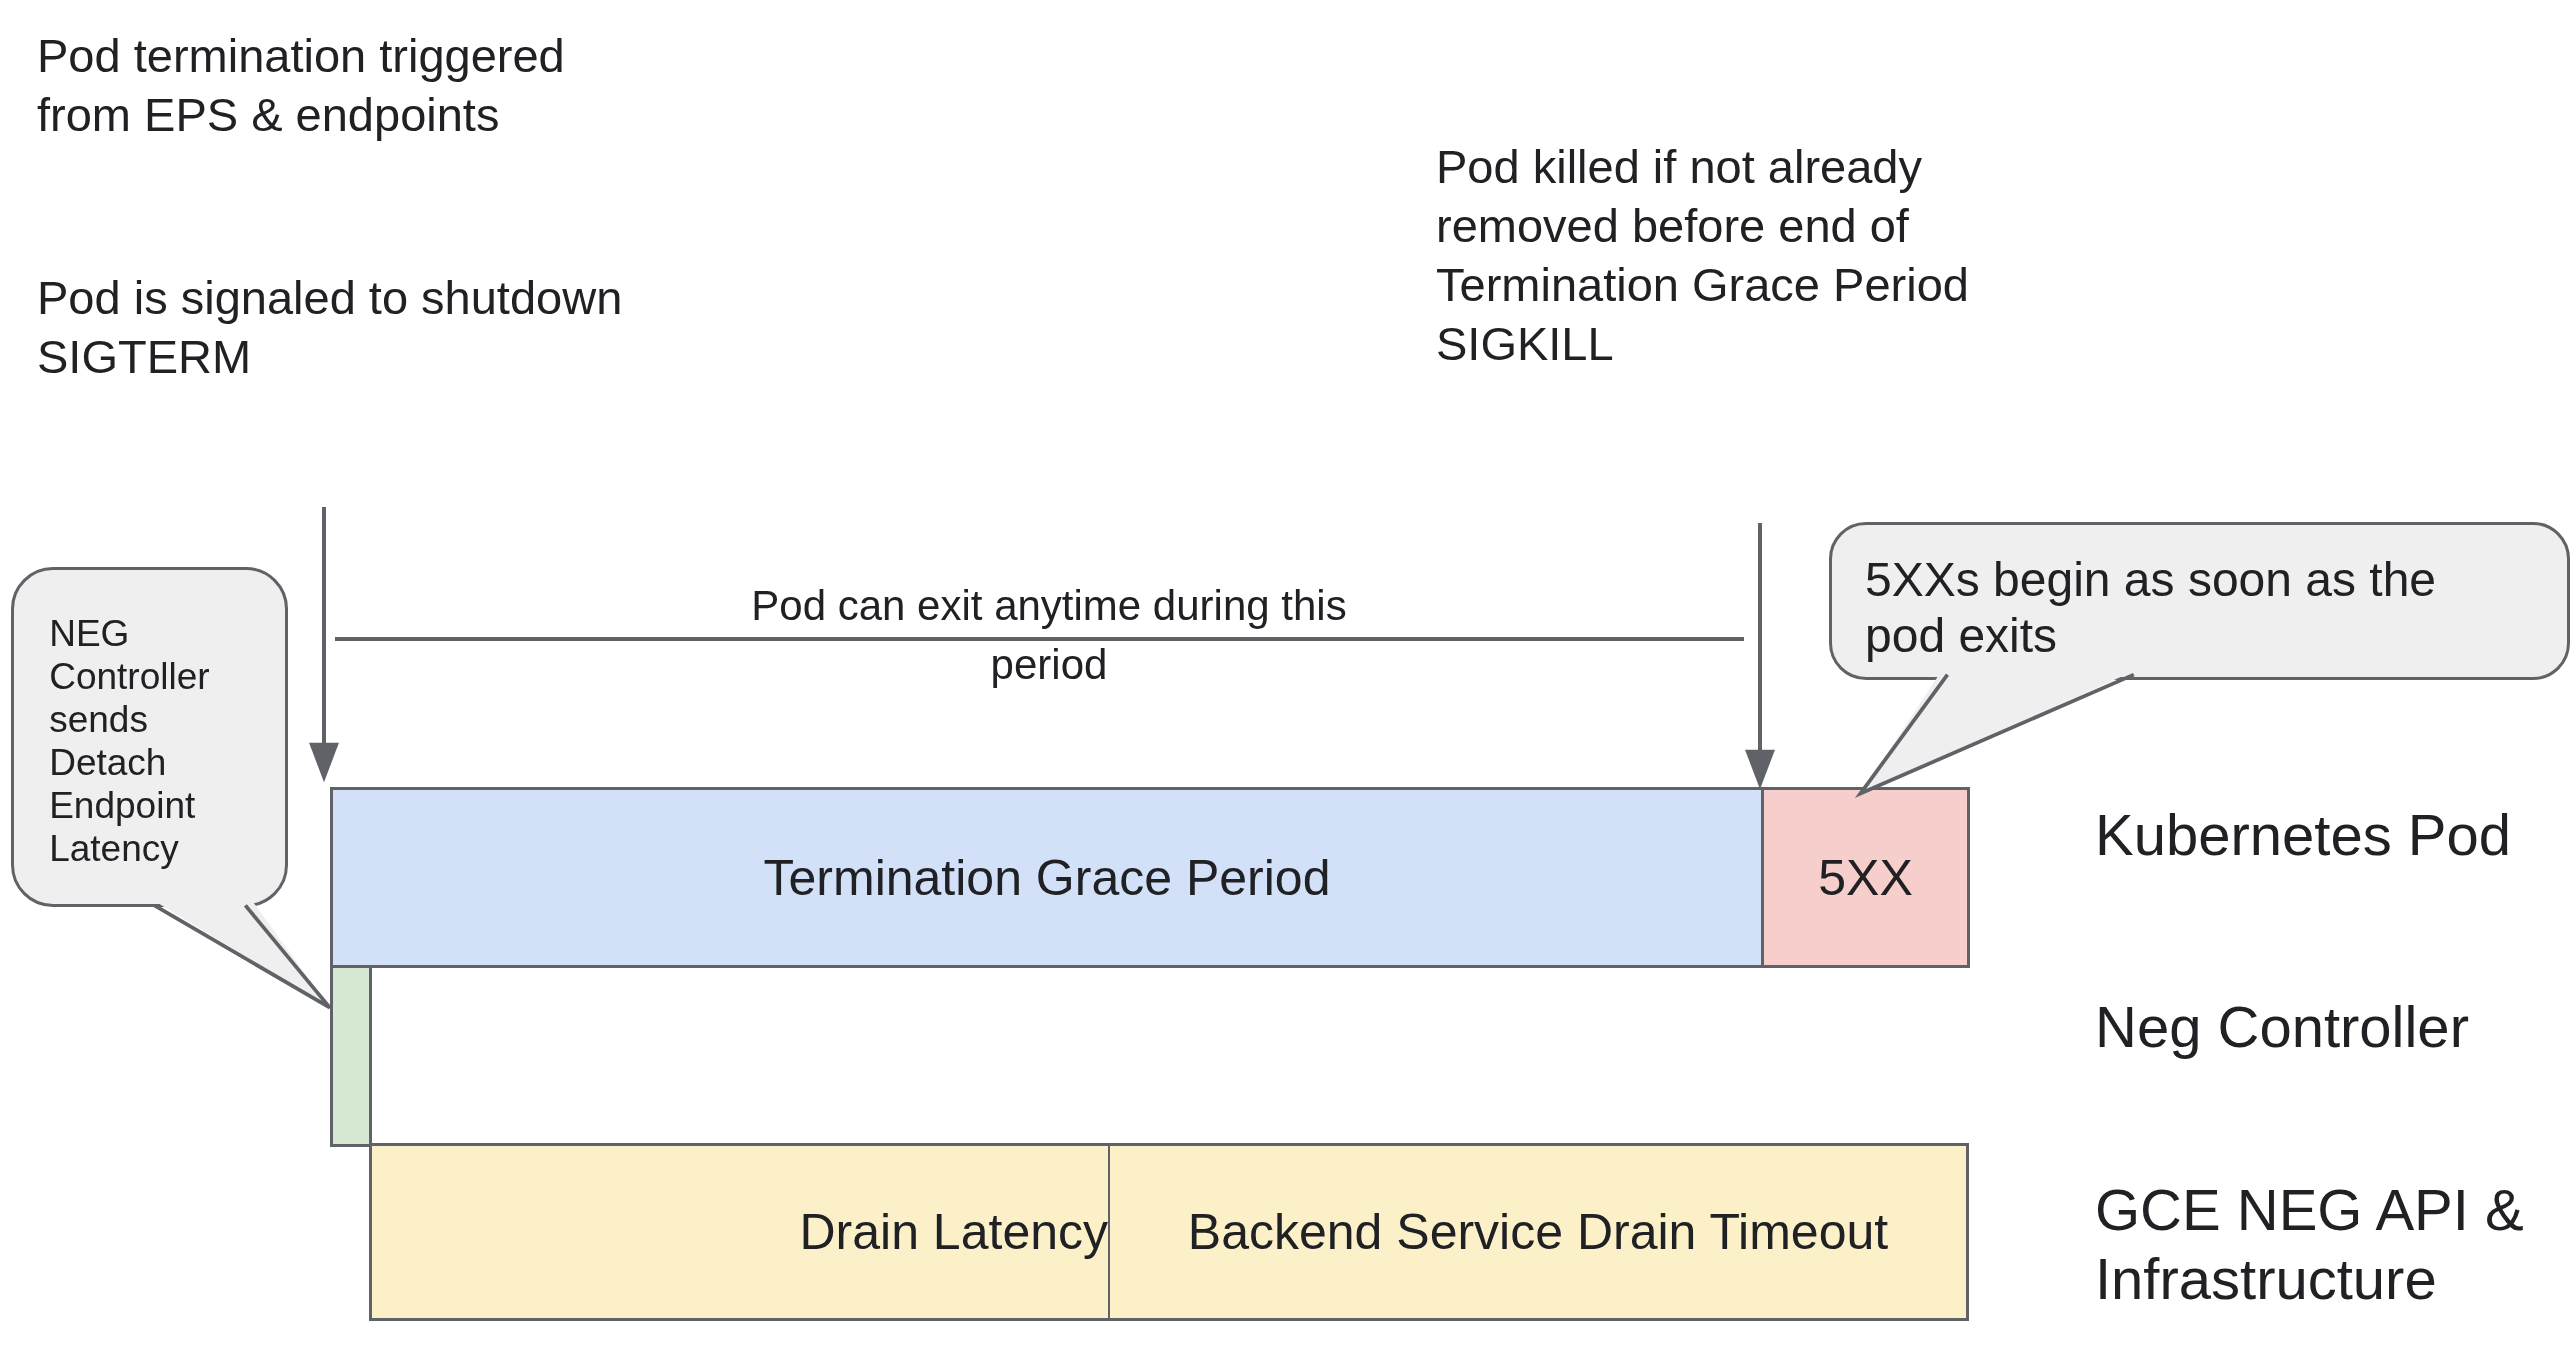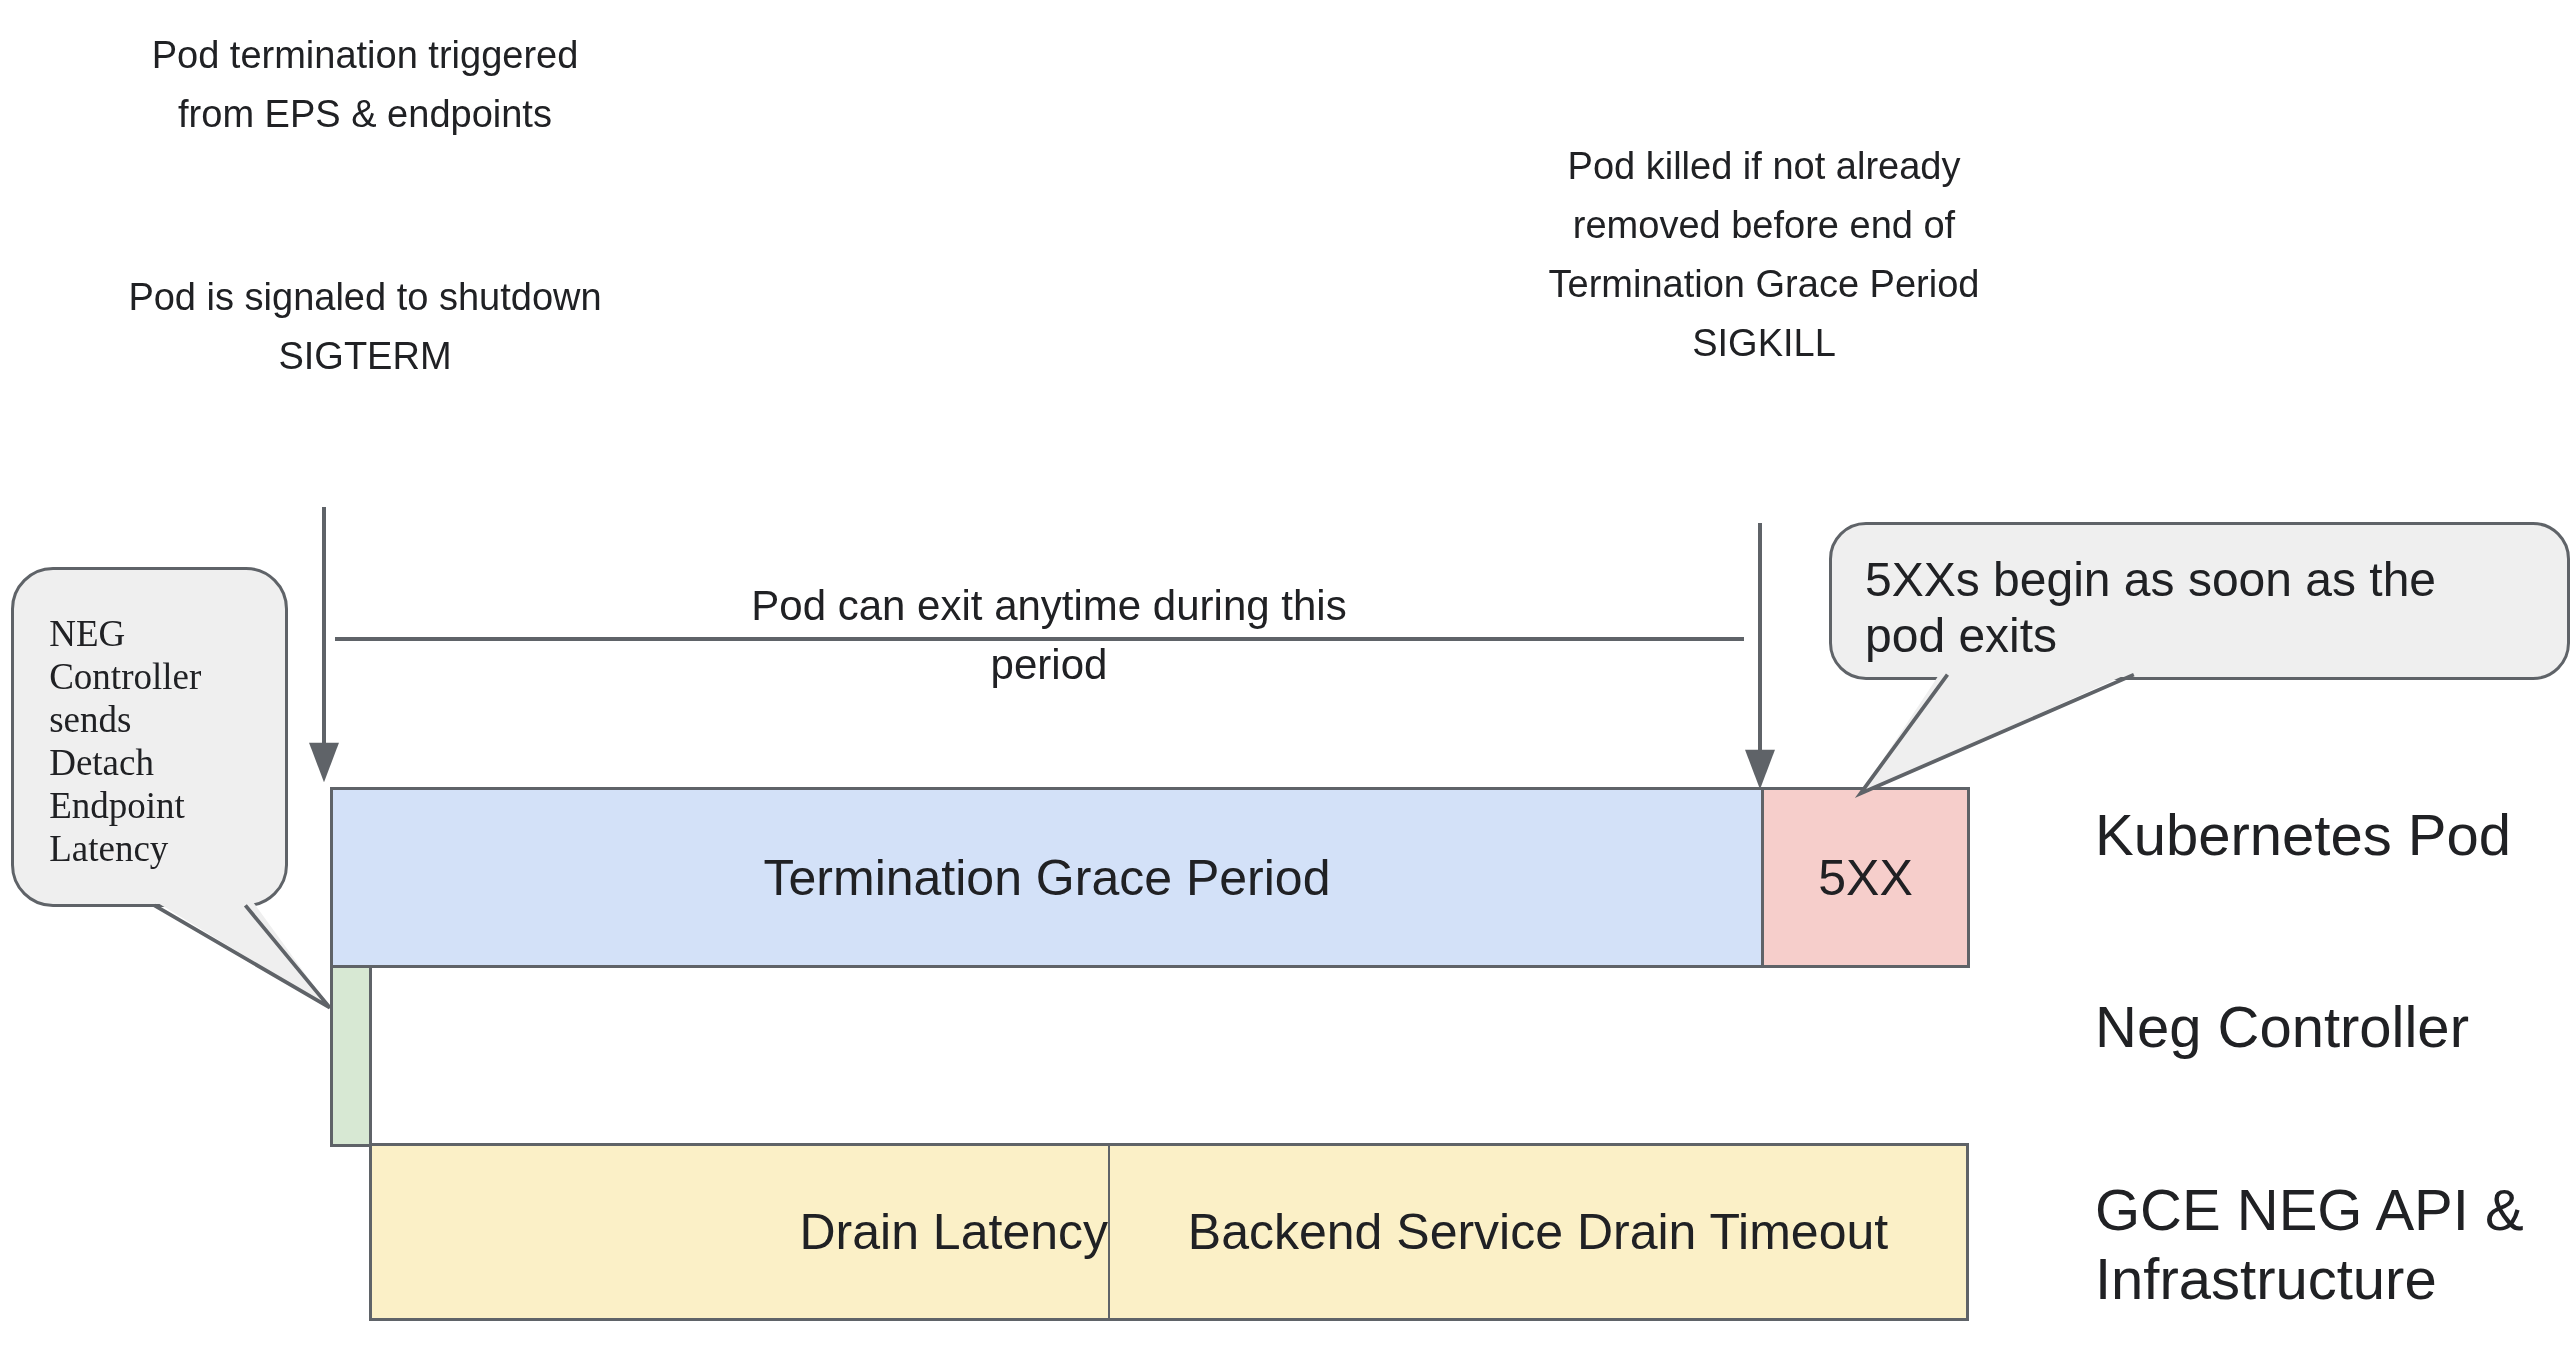--- a/index.html
+++ b/index.html
@@ -1,21 +1,21 @@
 <!DOCTYPE html>
 <html style="--background: #ffffff; --outline: #5f6368; --text: #202124; --pod-bar-fill: #d3e1f8; --error-fill: #f6cecb; --neg-fill: #d7e8d3; --gce-fill: #fbf0c7; --callout-fill: #efefef;font-size:15px"><head>
 <meta charset="utf-8">
 <style>
   html,body{margin:0;padding:0;background:#ffffff;}
   .canvas{
     position:relative;width:2576px;height:1350px;background:var(--background,#fff);
     font-family:"Liberation Sans",sans-serif;color:var(--text,#202124);overflow:hidden;
   }
   .abs{position:absolute;}
-  .ann{text-align:center;font-size:38px;line-height:59px;}
+  .ann{text-align:left;font-size:47px;line-height:59px;}
   .note{text-align:center;font-size:42px;line-height:59px;}
   .hline{background:var(--outline,#5f6368);}
   .vline{background:var(--outline,#5f6368);}
   .bar-row{
     display:flex;box-sizing:border-box;border:3.7px solid var(--outline,#5f6368);
   }
   .cell{display:flex;align-items:center;justify-content:center;box-sizing:border-box;}
   .cell-label{font-size:50px;white-space:nowrap;}
   .grace-cell{background:var(--pod-bar-fill,#d3e1f8);flex:1 1 auto;}
   .error-cell{background:var(--error-fill,#f6cecb);width:206px;flex:0 0 auto;border-left:3.7px solid var(--outline,#5f6368);}
@@ -85,21 +85,21 @@
     </div>
   </div>
 
   <div class="abs row-label" style="left:2095px;top:800px;">Kubernetes Pod</div>
   <div class="abs row-label" style="left:2095px;top:992px;">Neg Controller</div>
   <div class="abs row-label" style="left:2095px;top:1175px;">
     <div>GCE NEG API &amp;</div>
     <div>Infrastructure</div>
   </div>
 
-  <div class="abs callout" style="left:11.2px;top:567px;width:277px;height:340px;padding:42px 20px 0 35px;font-size:37px;line-height:43px;font-family:Liberation Serif, serif;">
+  <div class="abs callout" style="left:11.2px;top:567px;width:277px;height:340px;padding:42px 20px 0 35px;font-size:37px;line-height:43px;">
     <span class="txt">NEG</span>
     <span class="txt">Controller</span>
     <span class="txt">sends</span>
     <span class="txt">Detach</span>
     <span class="txt">Endpoint</span>
     <span class="txt">Latency</span>
   </div>
 
   <svg class="abs" style="left:145px;top:896px;" width="197" height="122" viewBox="0 0 210 130">
     <polygon points="5,2 112,2 197,119" fill="#efefef"></polygon>

